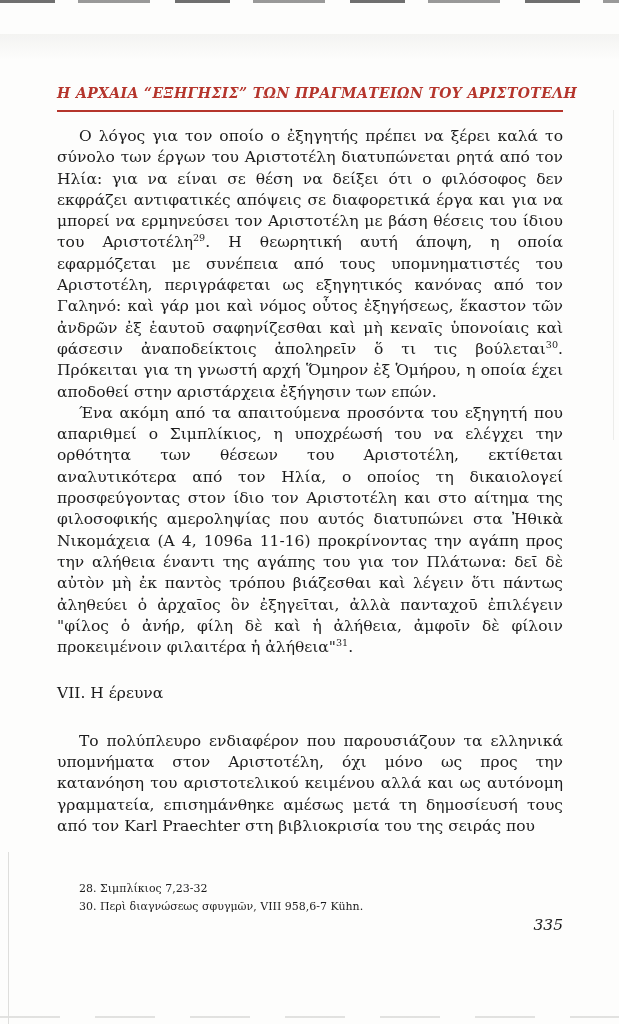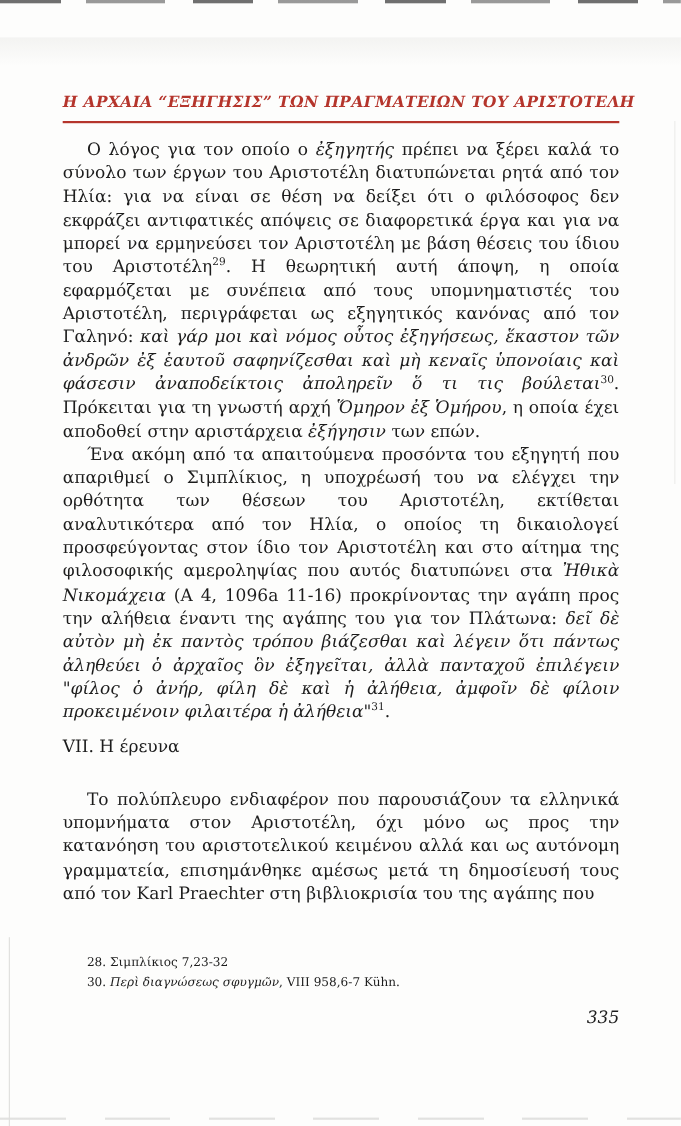--- a/index.html
+++ b/index.html
@@ -62,21 +62,21 @@
   }
   .bodytext{
     margin-top:14px;
     font-size:15.5px;
     line-height:21.3px;
     text-align:justify;
   }
   .bodytext p{margin:0;}
   .para-indent{text-indent:22px;}
   .section-heading{
-    margin:11px 0 26px 0;
+    margin:25px 0 26px 0;
     font-size:15.5px;
     font-weight:normal;
     line-height:21.3px;
   }
   .footnotes{
     margin-top:43px;
     font-size:11px;
     line-height:17.6px;
     text-align:justify;
   }
@@ -84,21 +84,21 @@
   .page-number{
     position:absolute;
     top:916px;
     right:56px;
     font-size:15.5px;
     font-style:italic;
     text-align:right;
   }
   
   .run-n{font-style:normal;}
-  .run-i{font-style:italic;}
+  .run-i{}
   .run-bi{font-style:italic;font-weight:600;}
   .run-sup{vertical-align:super;font-size:.62em;line-height:0;}
 </style>
 </head>
 <body>
 
 <div class="smudge"></div>
 <div class="edge-top"></div>
 <div class="edge-bottom"></div>
 <div class="edge-left"></div>
@@ -109,21 +109,21 @@
   <h1 class="running-head">Η ΑΡΧΑΙΑ “ΕΞΗΓΗΣΙΣ” ΤΩΝ ΠΡΑΓΜΑΤΕΙΩΝ ΤΟΥ ΑΡΙΣΤΟΤΕΛΗ</h1>
 
   <div class="head-rule"></div>
 
   <div class="bodytext">
     <p class="para-indent"><span class="run-n">Ο λόγος για τον οποίο ο </span><span class="run-i">ἐξηγητής</span><span class="run-n"> πρέπει να ξέρει καλά το σύνολο των έργων του Αριστοτέλη διατυπώνεται ρητά από τον Ηλία: για να είναι σε θέση να δείξει ότι ο φιλόσοφος δεν εκφράζει αντιφατικές απόψεις σε διαφορετικά έργα και για να μπορεί να ερμηνεύσει τον Αριστοτέλη με βάση θέσεις του ίδιου του Αριστοτέλη</span><span class="run-sup">29</span><span class="run-n">. Η θεωρητική αυτή άποψη, η οποία εφαρμόζεται με συνέπεια από τους υπομνηματιστές του Αριστοτέλη, περιγράφεται ως εξηγητικός κανόνας από τον Γαληνό: </span><span class="run-i">καὶ γάρ μοι καὶ νόμος οὗτος ἐξηγήσεως, ἕκαστον τῶν ἀνδρῶν ἐξ ἑαυτοῦ σαφηνίζεσθαι καὶ μὴ κεναῖς ὑπονοίαις καὶ φάσεσιν ἀναποδείκτοις ἀποληρεῖν ὅ τι τις βούλεται</span><span class="run-sup">30</span><span class="run-n">. Πρόκειται για τη γνωστή αρχή </span><span class="run-i">Ὅμηρον ἐξ Ὁμήρου</span><span class="run-n">, η οποία έχει αποδοθεί στην αριστάρχεια </span><span class="run-i">ἐξήγησιν</span><span class="run-n"> των επών.</span></p>
     <p class="para-indent"><span class="run-n">Ένα ακόμη από τα απαιτούμενα προσόντα του εξηγητή που απαριθμεί ο Σιμπλίκιος, η υποχρέωσή του να ελέγχει την ορθότητα των θέσεων του Αριστοτέλη, εκτίθεται αναλυτικότερα από τον Ηλία, ο οποίος τη δικαιολογεί προσφεύγοντας στον ίδιο τον Αριστοτέλη και στο αίτημα της φιλοσοφικής αμεροληψίας που αυτός διατυπώνει στα </span><span class="run-i">Ἠθικὰ Νικομάχεια</span><span class="run-n"> (Α 4, 1096a 11-16) προκρίνοντας την αγάπη προς την αλήθεια έναντι της αγάπης του για τον Πλάτωνα: </span><span class="run-i">δεῖ δὲ αὐτὸν μὴ ἐκ παντὸς τρόπου βιάζεσθαι καὶ λέγειν ὅτι πάντως ἀληθεύει ὁ ἀρχαῖος ὃν ἐξηγεῖται, ἀλλὰ πανταχοῦ ἐπιλέγειν "φίλος ὁ ἀνήρ, φίλη δὲ καὶ ἡ ἀλήθεια, ἀμφοῖν δὲ φίλοιν προκειμένοιν φιλαιτέρα ἡ ἀλήθεια"</span><span class="run-sup">31</span><span class="run-n">.</span></p>
 
     <h2 class="section-heading">VII. Η έρευνα</h2>
 
-    <p class="para-indent"><span class="run-n">Το πολύπλευρο ενδιαφέρον που παρουσιάζουν τα ελληνικά υπομνήματα στον Αριστοτέλη, όχι μόνο ως προς την κατανόηση του αριστοτελικού κειμένου αλλά και ως αυτόνομη γραμματεία, επισημάνθηκε αμέσως μετά τη δημοσίευσή τους από τον Karl Praechter στη βιβλιοκρισία του της αγάπης που</span></p>
+    <p class="para-indent"><span class="run-n">Το πολύπλευρο ενδιαφέρον που παρουσιάζουν τα ελληνικά υπομνήματα στον Αριστοτέλη, όχι μόνο ως προς την κατανόηση του αριστοτελικού κειμένου αλλά και ως αυτόνομη γραμματεία, επισημάνθηκε αμέσως μετά τη δημοσίευσή τους από τον Karl Praechter στη βιβλιοκρισία του της σειράς που</span></p>
   </div>
 
   <div class="footnotes">
     <p class="fn"><span class="run-n">28. Σιμπλίκιος 7,23-32</span></p>
     <p class="fn"><span class="run-n">30. </span><span class="run-i">Περὶ διαγνώσεως σφυγμῶν</span><span class="run-n">, VIII 958,6-7 Kühn.</span></p>
   </div>
 
 </div>
 
 <div class="page-number">335</div>

